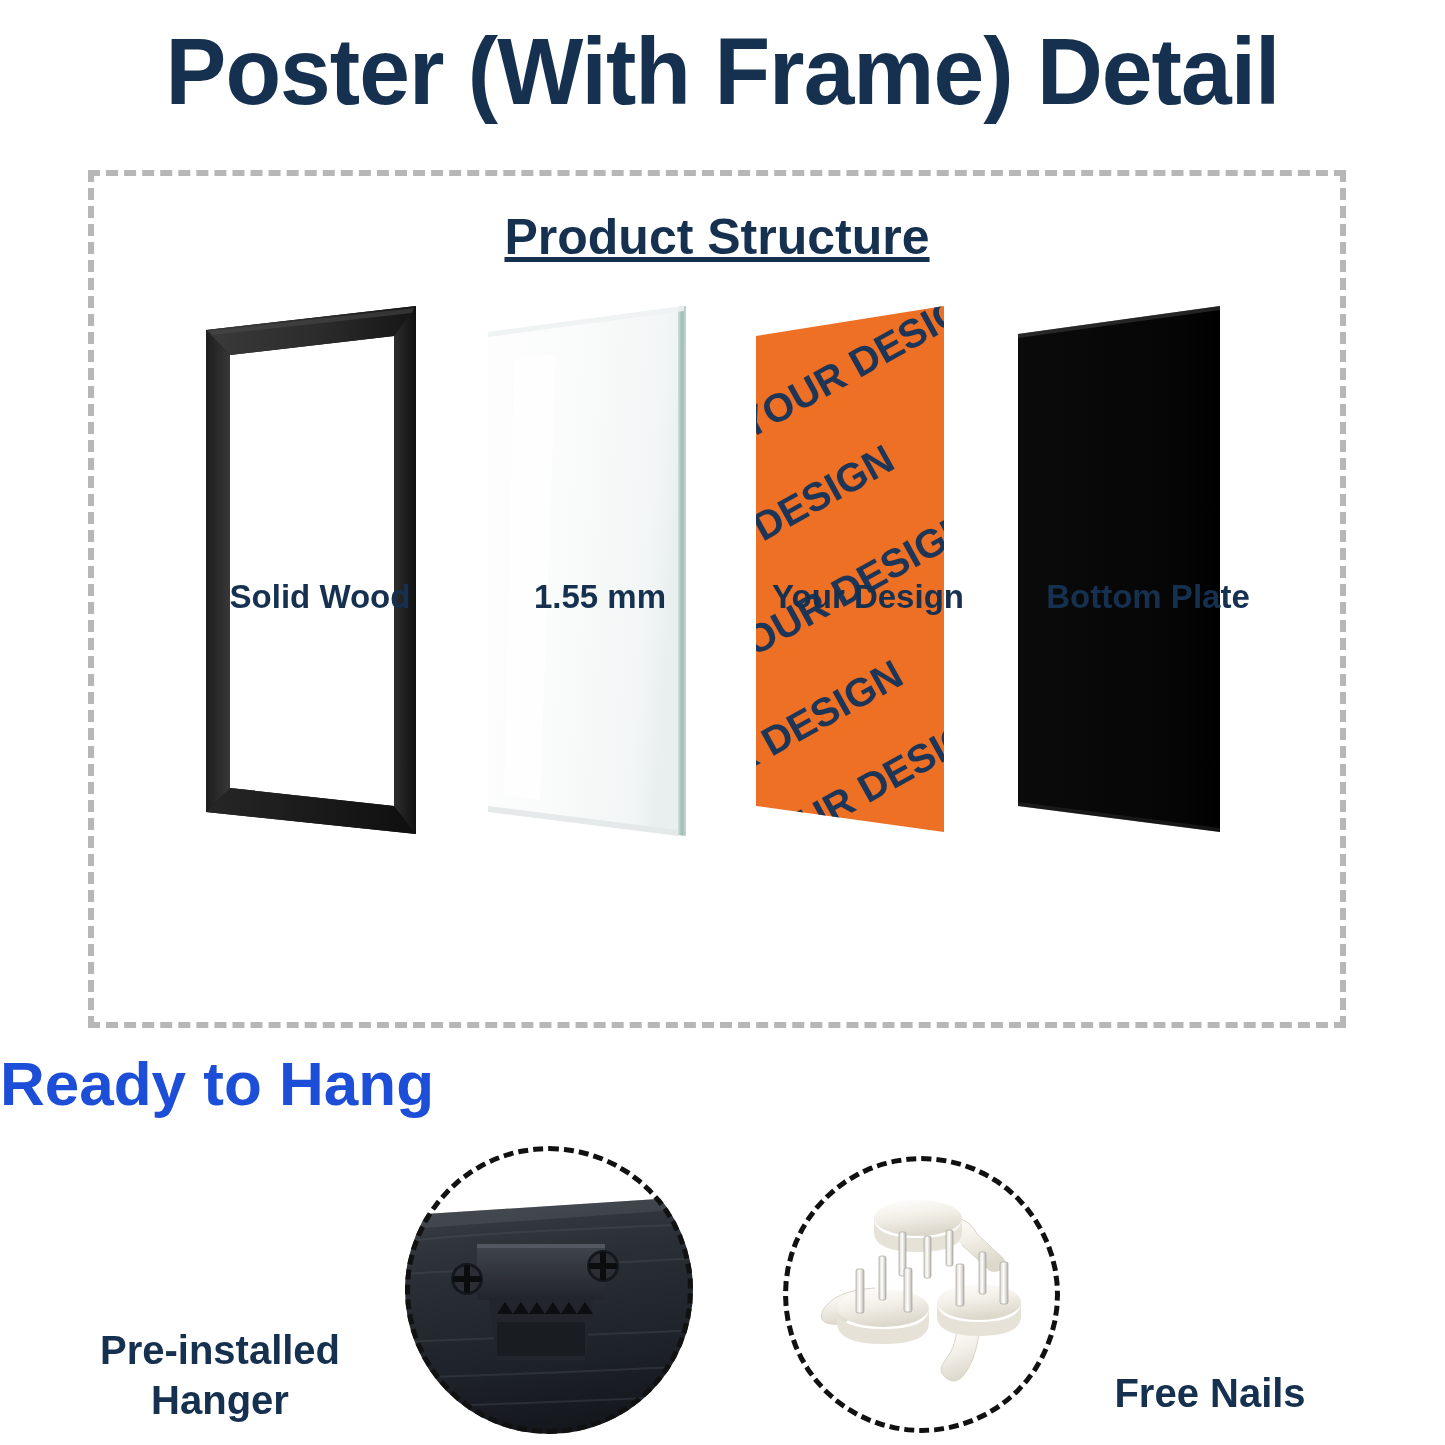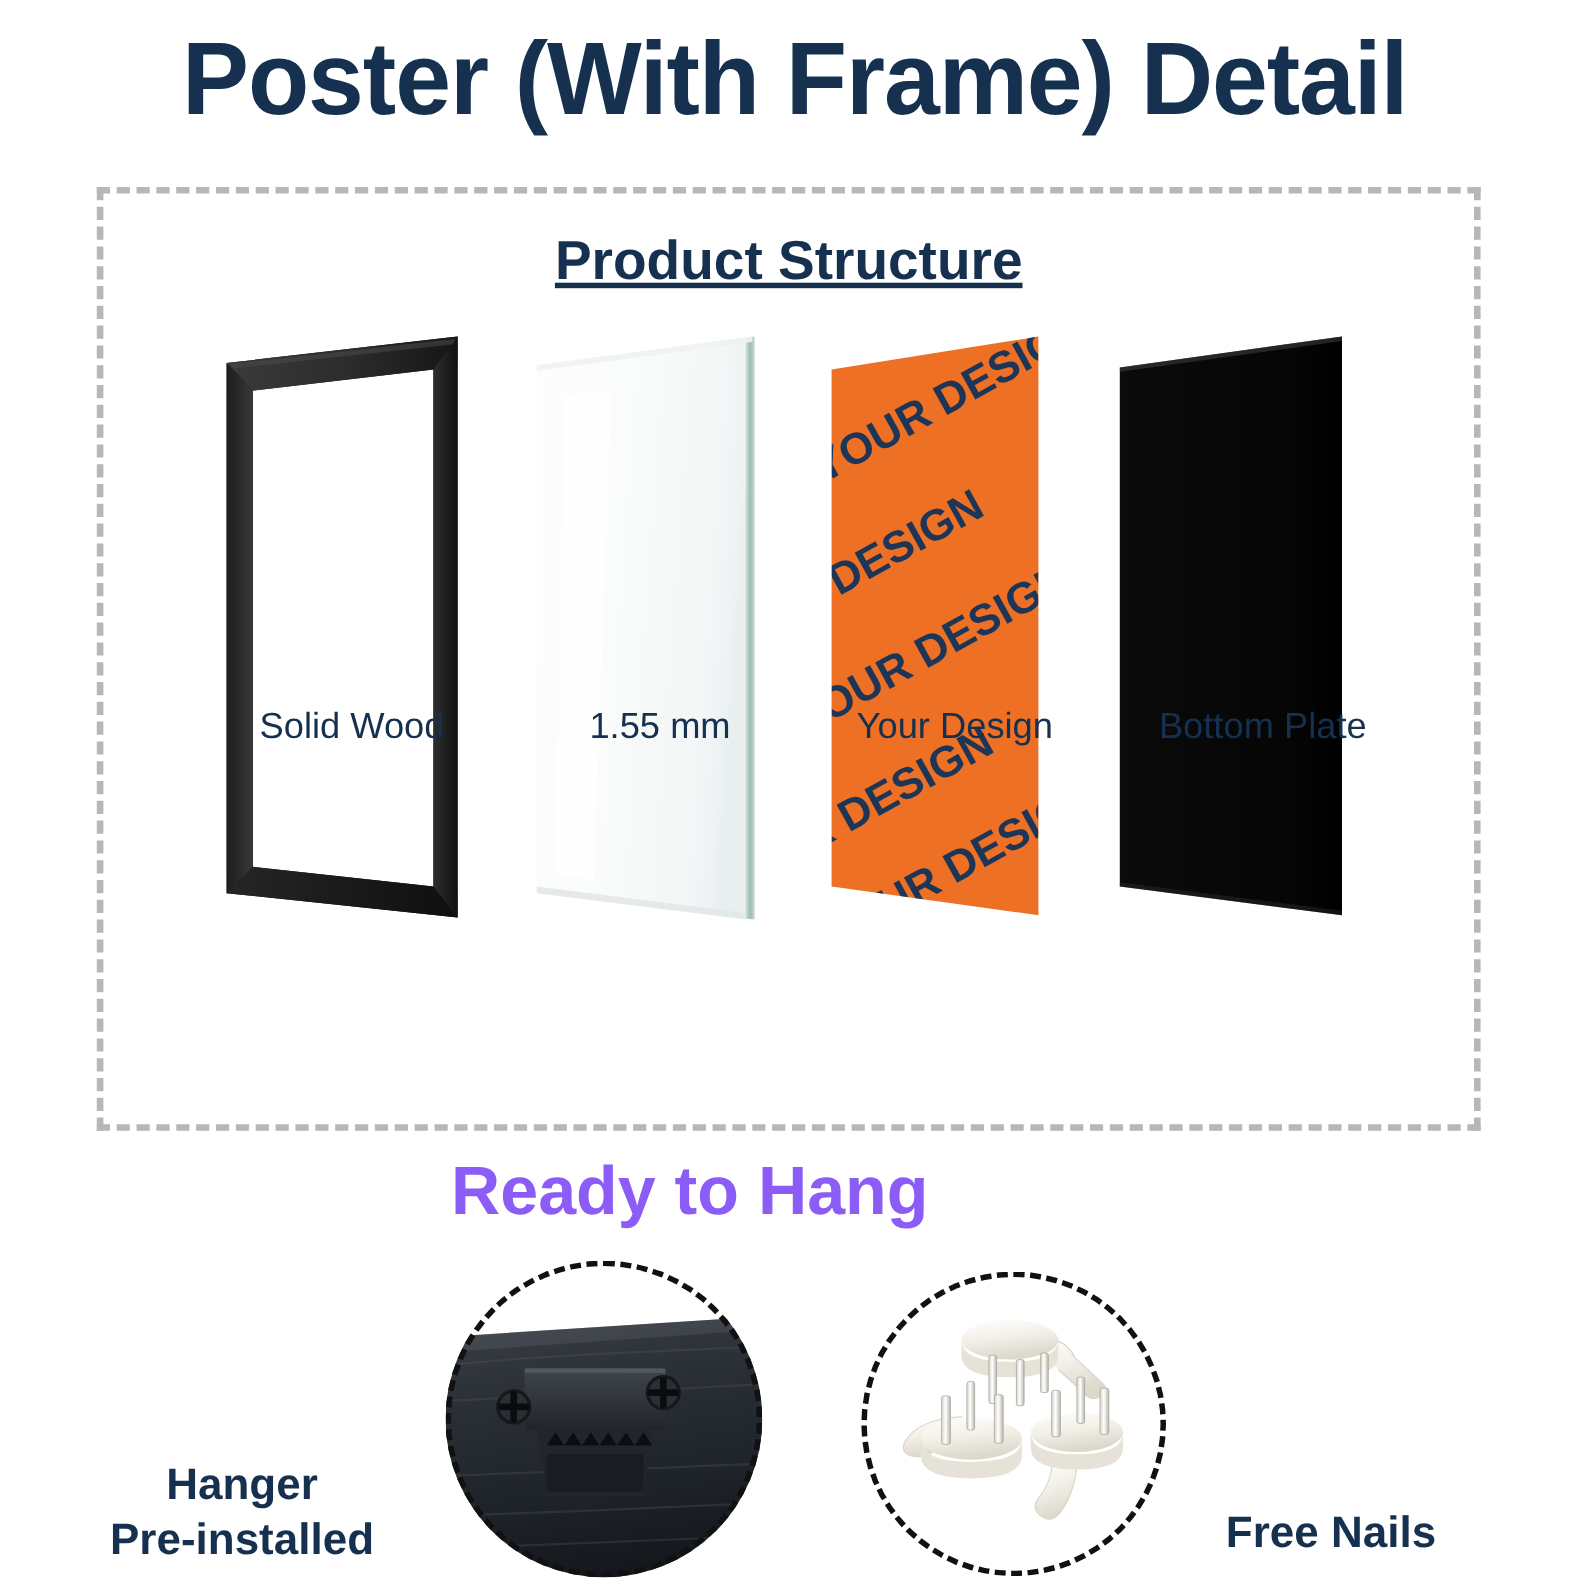--- a/index.html
+++ b/index.html
@@ -78,43 +78,42 @@
   .part-art svg { display: block; width: 100%; height: 100%; }
 
   #part-frame   { left: 110px; width: 250px; }
   #part-glass   { left: 390px; width: 230px; }
   #part-design  { left: 660px; width: 220px; }
   #part-plate   { left: 920px; width: 230px; }
 
   
   .part-caption {
     position: absolute;
-    top: 640px;
+    top: 577px;
     width: 360px;
     text-align: center;
     font-size: 33px;
-    font-weight: 400;
+    font-weight: 700;
     line-height: 1.22;
     color: #16304f;
   }
   #caption-frame  { left: 140px;  }
   #caption-glass  { left: 420px;  }
   #caption-design { left: 688px;  }
   #caption-plate  { left: 968px;  }
 
   
   #hang-heading {
     position: absolute;
     left: 0;
     top: 1048px;
     width: 1254px;
-    text-align: center;
     font-size: 62px;
     font-weight: 700;
-    color: #8b5cf6;
+    color: #1d4ed8;
   }
 
   .hang-row {
     position: absolute;
     left: 0;
     top: 1138px;
     width: 1445px;
     height: 307px;
   }
 
@@ -397,19 +396,19 @@
           <rect x="196" y="96" width="7" height="42" rx="2"></rect>
           <rect x="217" y="106" width="8" height="42" rx="2"></rect>
         </g>
       </g>
     </svg>
   </div>
   <div class="dash-ring" id="nails-ring"></div>
 </div>
 
 <div class="hang-label" id="label-hanger">
+  <div>Pre-installed</div>
   <div>Hanger</div>
-  <div>Pre-installed</div>
 </div>
 
 <div class="hang-label" id="label-nails">
   <div>Free Nails</div>
 </div>
 
 </body></html>

